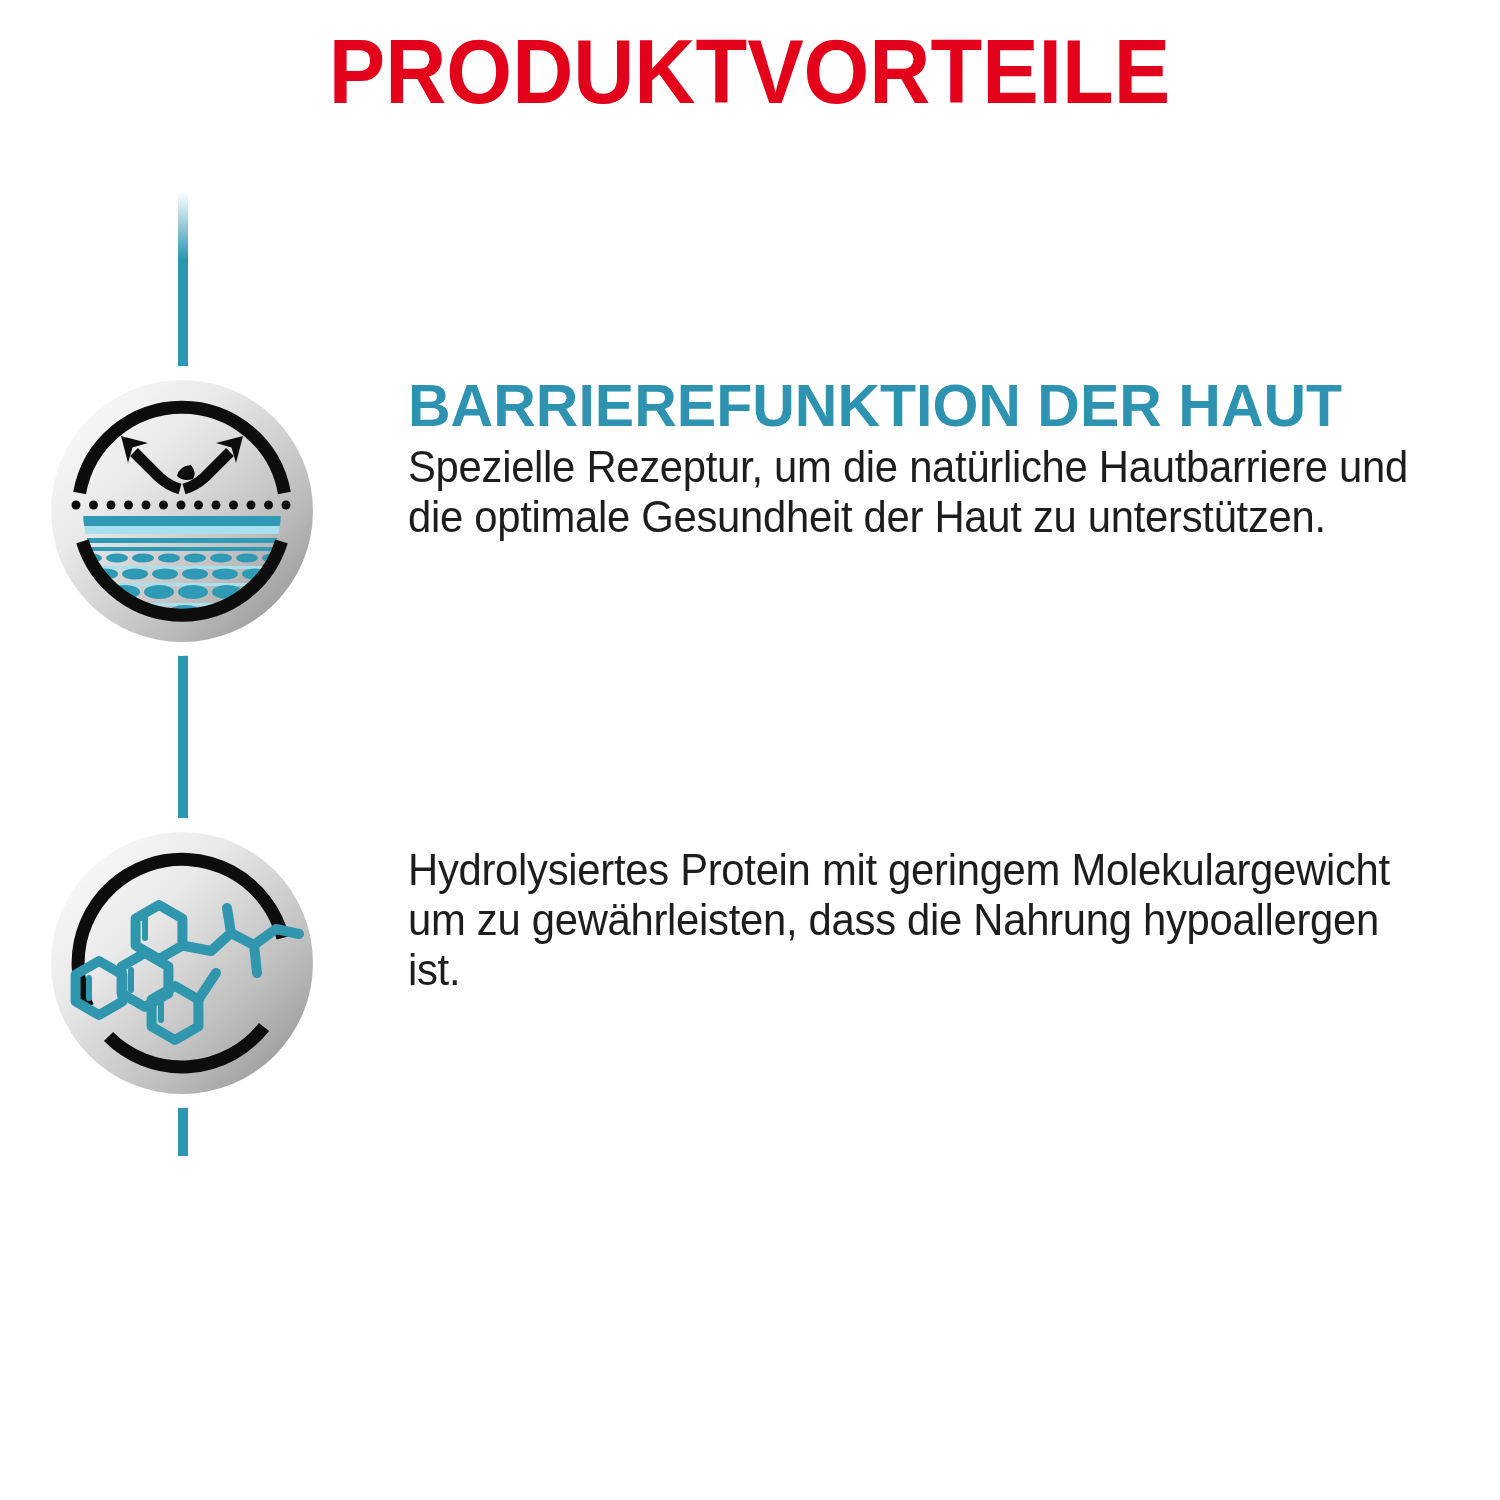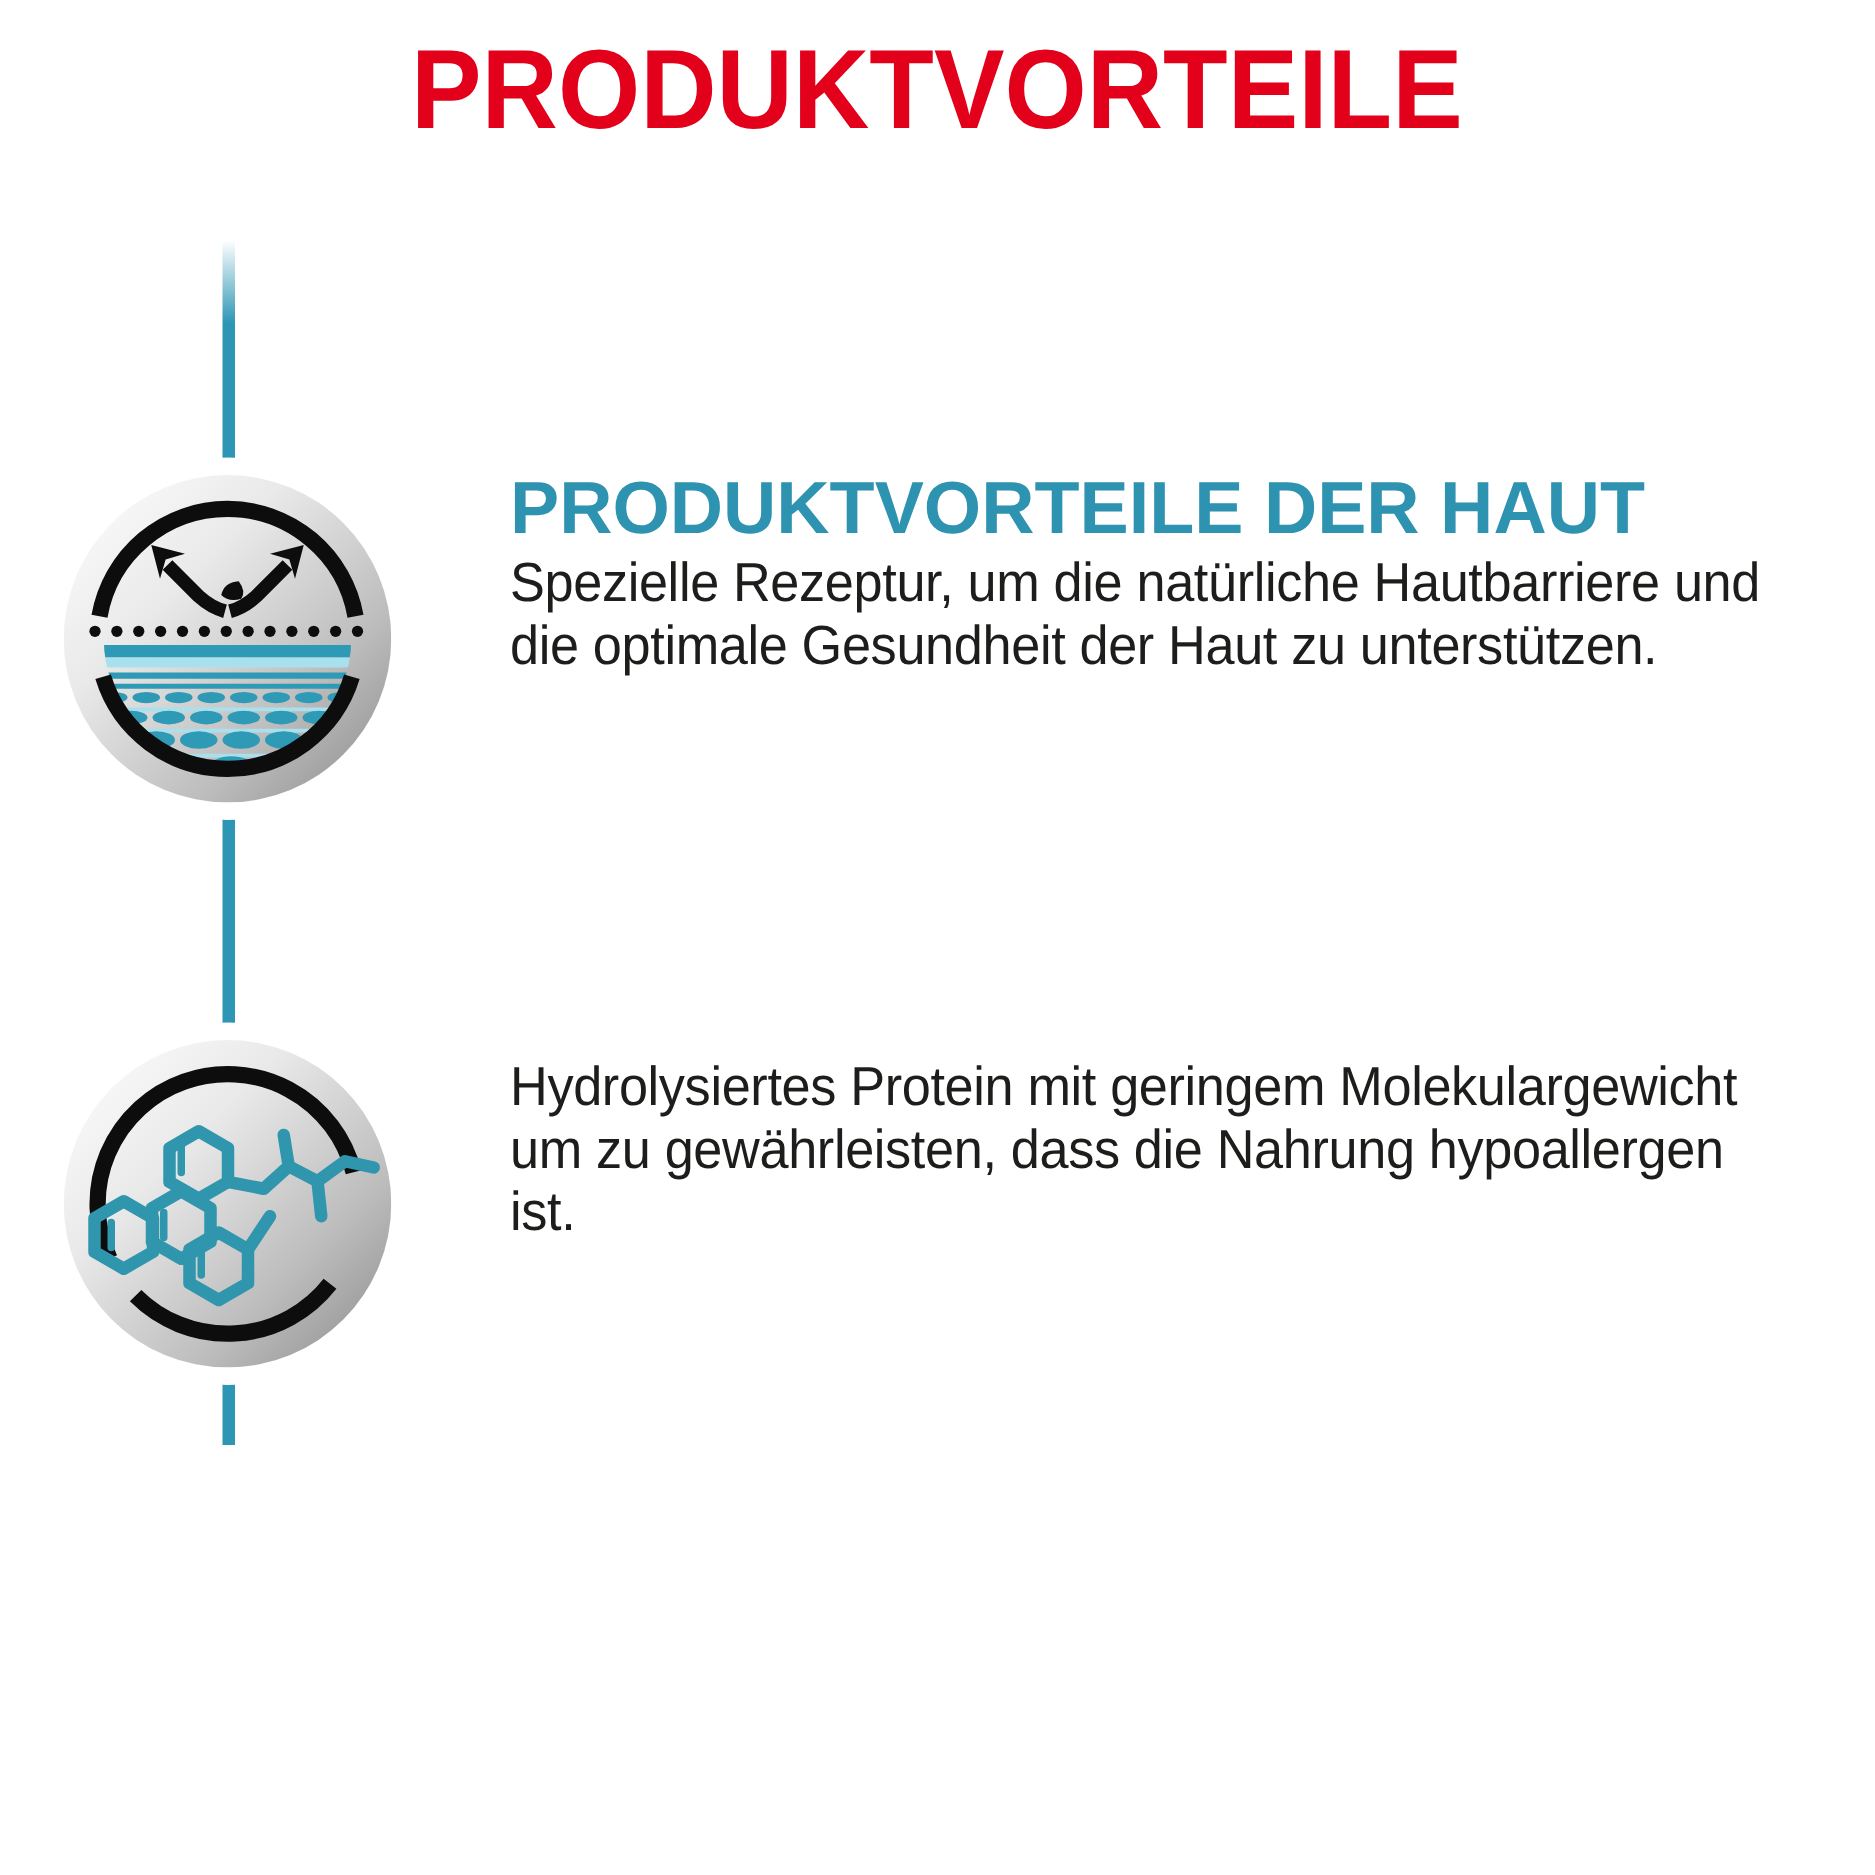--- a/index.html
+++ b/index.html
@@ -169,21 +169,21 @@
       <g fill="none" stroke="#2f96ad" stroke-width="6" stroke-linecap="round">
         <path d="M94,85 L94,106"></path>
         <path d="M80,138 L80,158"></path>
         <path d="M110,168 L110,188"></path>
         <path d="M38,146 L38,166"></path>
       </g>
     </svg>
   </div>
 
   <div class="section" id="section1">
-    <h2>PRODUKTVORTEILE DER HAUT</h2>
+    <h2>BARRIEREFUNKTION DER HAUT</h2>
     <p>Spezielle Rezeptur, um die natürliche Hautbarriere und die optimale Gesundheit der Haut zu unterstützen.</p>
   </div>
 
   <div class="section" id="section2">
     <p>Hydrolysiertes Protein mit geringem Molekulargewicht um zu gewährleisten, dass die Nahrung hypoallergen ist.</p>
   </div>
 
   <div class="bar-left"></div>
   <div class="bar-right"></div>
 

